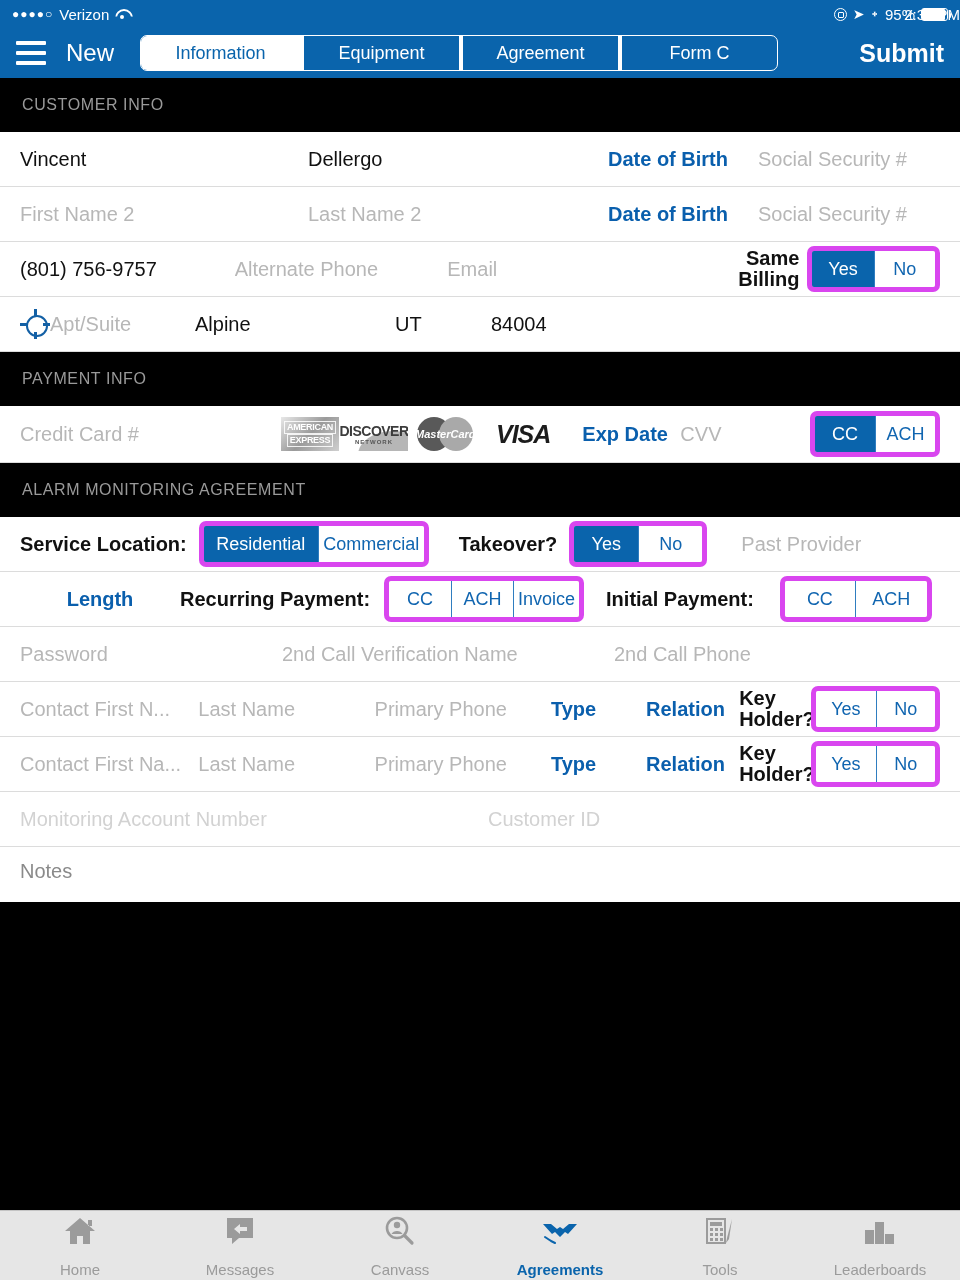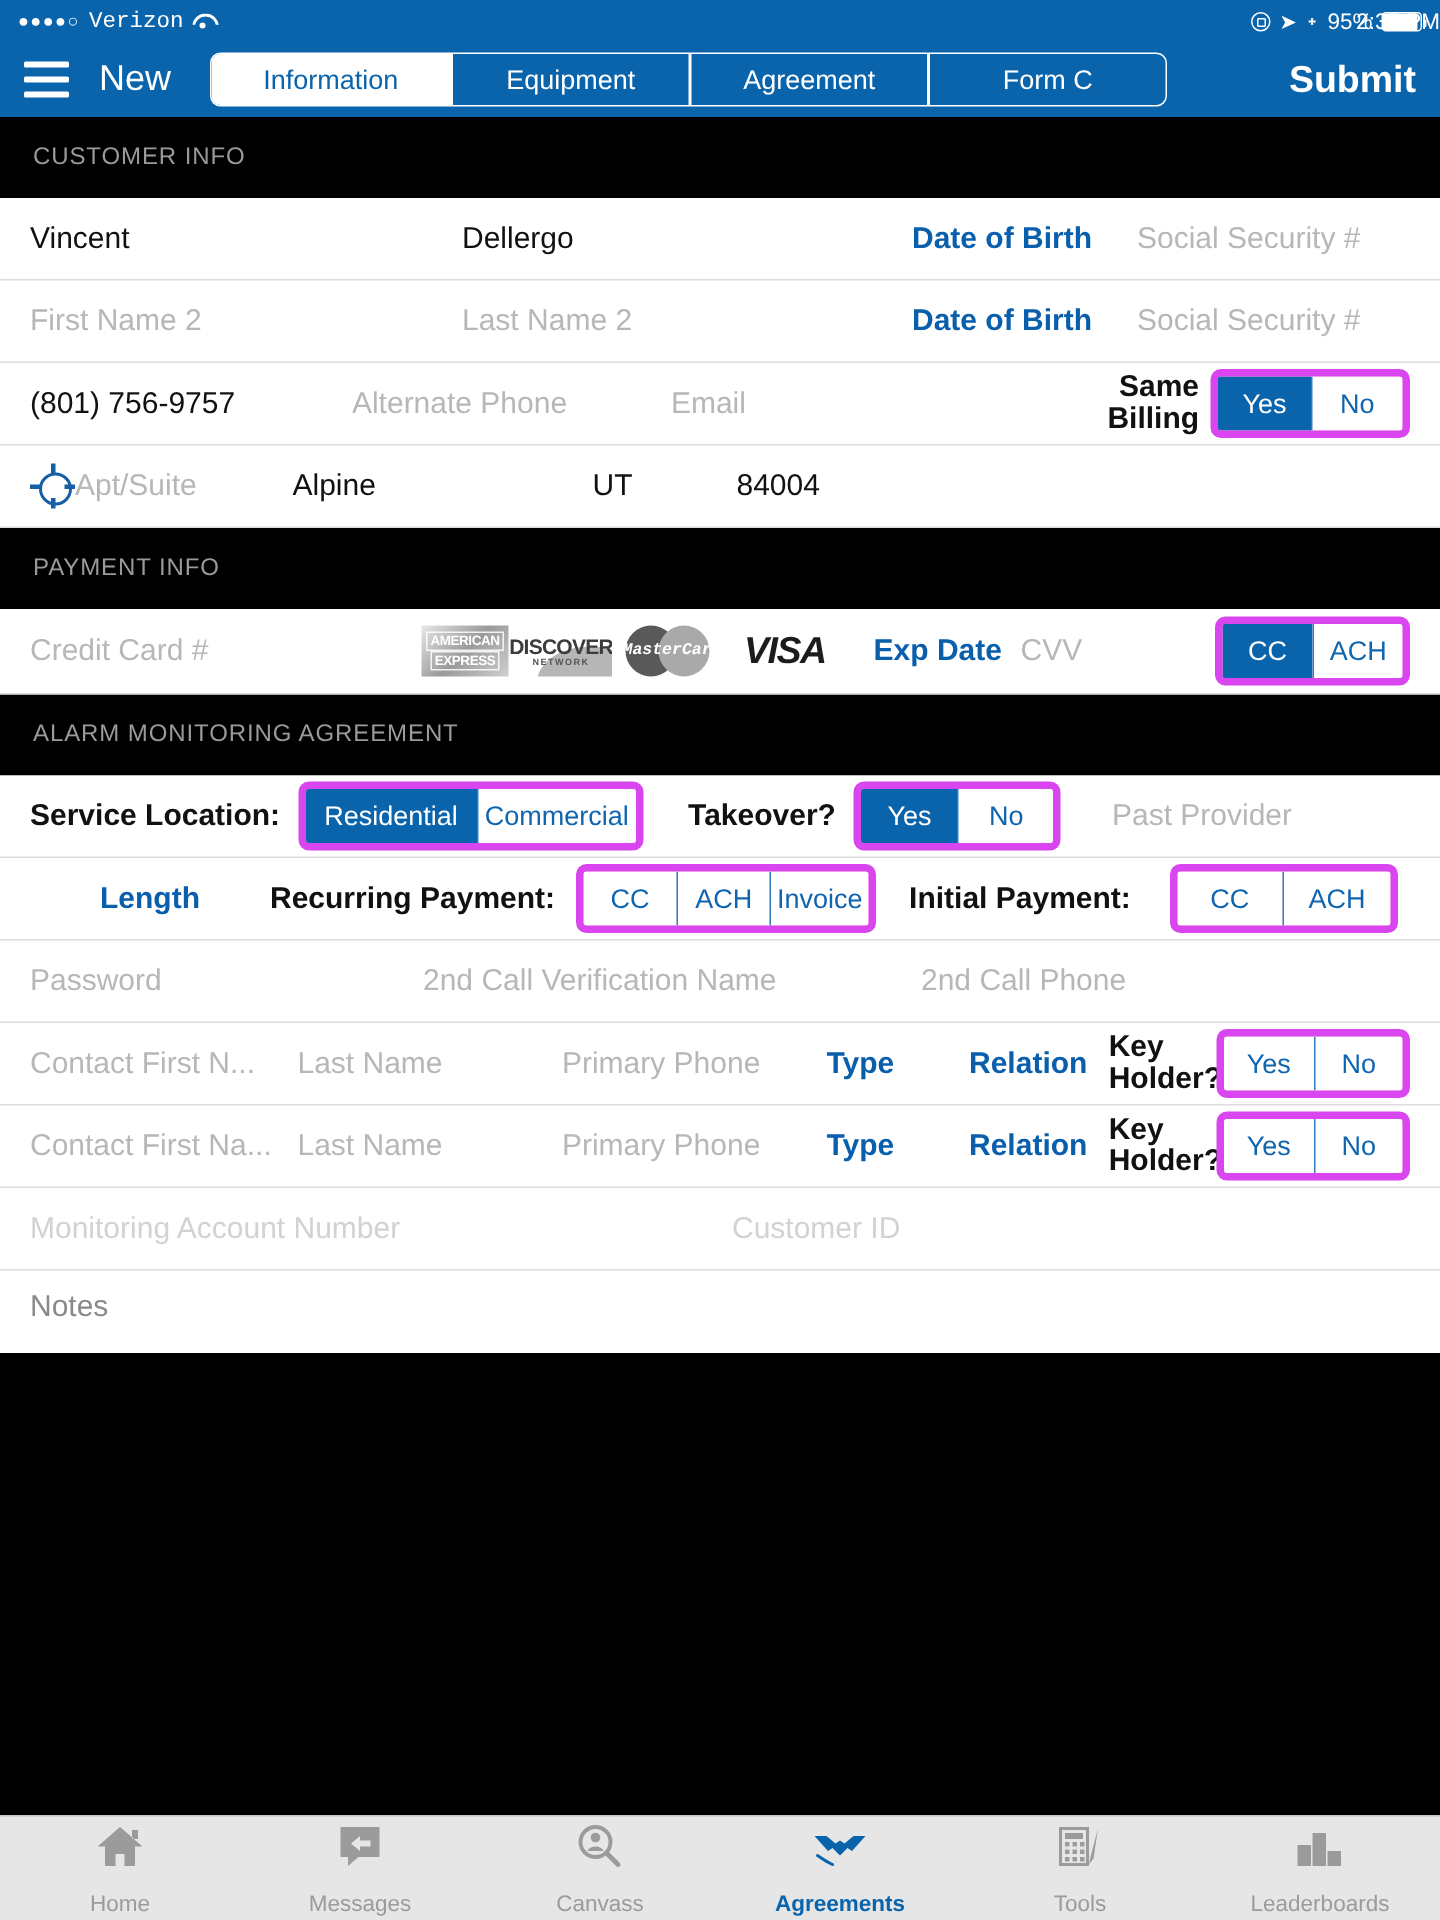--- a/index.html
+++ b/index.html
@@ -12,21 +12,21 @@
   .screen { width: 960px; height: 1280px; position: relative; display: flex; flex-direction: column; }
 
   
   .statusbar {
     height: 28px; background: #0a64ac; color: #fff;
     display: flex; align-items: center; justify-content: space-between;
     padding: 0 12px; font-size: 15px; flex: 0 0 28px;
   }
   .sb-left, .sb-right { display: flex; align-items: center; gap: 6px; }
   .sb-dots { letter-spacing: 1px; font-size: 12px; line-height: 1; }
-  .sb-carrier { font-size: 15px; font-family: Liberation Mono, monospace; }
+  .sb-carrier { font-size: 15px; }
   .sb-time { font-size: 15px; font-weight: 400; position: absolute; left: 0; right: 0; text-align: right; pointer-events: none; }
   .wifi-ic { display: inline-block; width: 15px; height: 12px; position: relative; }
   .wifi-ic:before {
     content: ""; position: absolute; left: 0; top: 1px; width: 14px; height: 14px;
     border: 2px solid #fff; border-radius: 50%;
     clip-path: polygon(0 0, 100% 0, 100% 42%, 50% 42%, 0 42%);
   }
   .wifi-ic:after {
     content: ""; position: absolute; left: 5px; top: 7px; width: 4px; height: 4px;
     background: #fff; border-radius: 50%;
@@ -49,21 +49,21 @@
   }
   .hamburger { width: 30px; height: 24px; display: flex; flex-direction: column; justify-content: space-between; cursor: pointer; }
   .hamburger span { display: block; height: 4px; background: #fff; border-radius: 1px; }
   .nav-title { color: #fff; font-size: 24px; margin-left: 20px; }
   .segtabs {
     display: flex; margin-left: 26px; border: 1px solid #fff; border-radius: 7px; overflow: hidden; height: 36px;
   }
   .segtabs .tab {
     display: flex; align-items: center; justify-content: center;
     color: #fff; font-size: 18px; padding: 0 10px; width: 159px;
-    border-left: 2px solid #ffffff; cursor: pointer; background: transparent;
+    border-left: 4px solid #ffffff; cursor: pointer; background: transparent;
   }
   .segtabs .tab:first-child { border-left: none; }
   .segtabs .tab.active { background: #fff; color: #0a64ac; }
   .submit-btn { color: #fff; font-size: 25px; font-weight: bold; margin-left: auto; cursor: pointer; }
 
   
   .section-hdr {
     background: #000; color: #9a9a9a; font-size: 16px; letter-spacing: 0.6px;
     padding: 18px 0 16px 22px; height: 54px;
   }
@@ -107,21 +107,21 @@
     color: #fff; flex-direction: column; font-size: 9px; line-height: 11px; text-align: center;
     letter-spacing: -0.3px; display: flex; align-items: center; justify-content: center;
   }
   .amex b { display:block; border:1px solid rgba(255,255,255,.85); padding: 0 2px; }
   .disc { width: 68px; height: 34px; background: #fff; position: relative; overflow: hidden;
           display:flex; flex-direction:column; align-items:center; justify-content:center; }
   .disc .d1 { font-size: 14px; font-weight: bold; color: #3c3c3c; letter-spacing: -0.5px; z-index:2;}
   .disc .d2 { font-size: 6px; color: #555; letter-spacing: 1px; z-index:2;}
   .disc:after { content:""; position:absolute; right:-20px; bottom:-28px; width:70px; height:48px;
                 background:#b6b6b6; border-radius:50%; }
-  .mc { width: 82px; height: 34px; position: relative; font-family: Liberation Mono, monospace; }
+  .mc { width: 82px; height: 34px; position: relative; }
   .mc .c1, .mc .c2 { position: absolute; top: 0; width: 34px; height: 34px; border-radius: 50%; }
   .mc .c1 { left: 8px; background: #595959; }
   .mc .c2 { left: 30px; background: #a9a9a9; }
   .mc .t { position: absolute; left: 6px; top: 11px; width: 58px; text-align: center;
            color: #fff; font-size: 11px; font-style: italic; font-weight: bold; z-index: 3; }
   .visa { font-size: 25px; font-style: italic; font-weight: bold; color: #1c1c1c; letter-spacing: -1px; margin-left: 4px; }
 
   
   .filler { background: #000; flex: 1 1 auto; }
 

